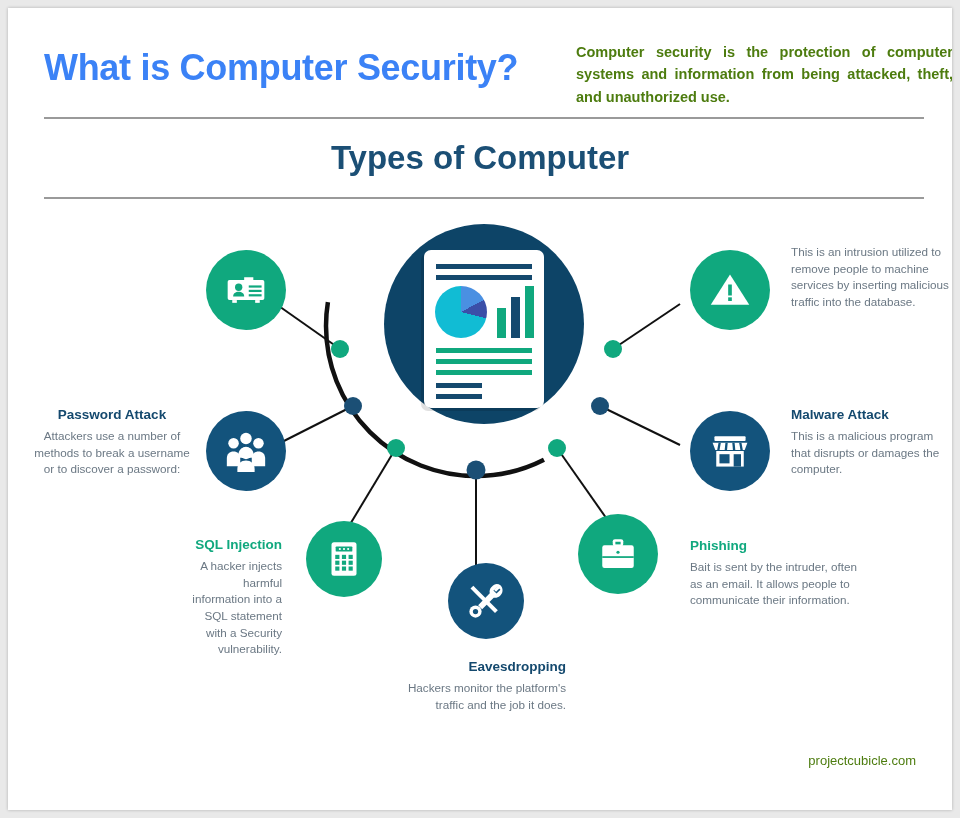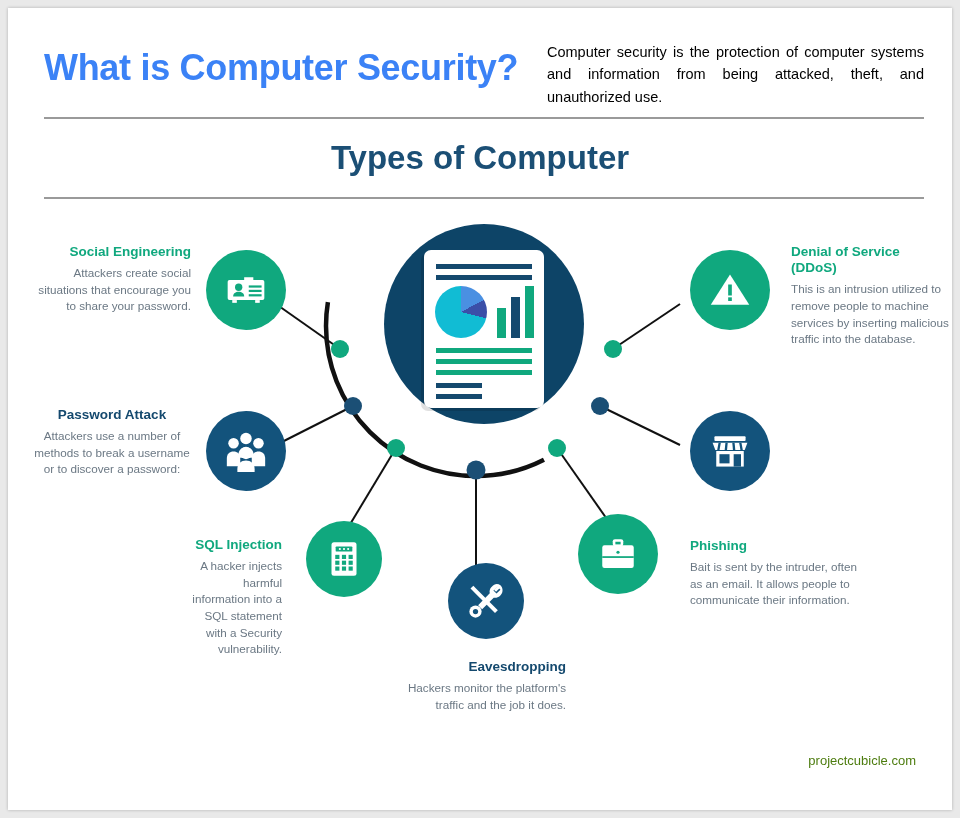--- a/index.html
+++ b/index.html
@@ -18,23 +18,24 @@
     overflow:hidden;
   }
 
   
   .hdr-title{
     position:absolute;left:36px;top:40px;width:500px;
     font-size:36px;font-weight:bold;color:#3b82f6;
     letter-spacing:-.3px;line-height:1.1;
   }
   .hdr-desc{
-    position:absolute;left:539px;top:33px;width:377px;
-    font-size:14.5px;color:#000000;line-height:1.55;
+    position:absolute;left:568px;top:33px;width:377px;
+    font-size:14.5px;color:#4d7c0f;line-height:1.55;
     text-align:justify;
+    font-weight:bold;
   }
   .rule{
     position:absolute;background:#9a9a9a;height:1.5px;
   }
   .rule-1{left:36px;top:109px;width:880px;}
   .rule-2{left:36px;top:189px;width:880px;}
 
   .types-title{
     position:absolute;left:0;top:131px;width:944px;
     text-align:center;
@@ -154,24 +155,20 @@
       <svg width="44" height="44" viewBox="0 0 48 48">
         <path fill="#fff" d="M6 13h16v-3h10v3h10a2 2 0 0 1 2 2v18a2 2 0 0 1-2 2H6a2 2 0 0 1-2-2V15a2 2 0 0 1 2-2z"></path>
         <circle cx="16" cy="21" r="4" fill="#10a87e"></circle>
         <path fill="#10a87e" d="M10 31c0-3.3 2.7-5 6-5s6 1.7 6 5z"></path>
         <rect x="27" y="19" width="14" height="2.4" fill="#10a87e"></rect>
         <rect x="27" y="23.8" width="14" height="2.4" fill="#10a87e"></rect>
         <rect x="27" y="28.6" width="14" height="2.4" fill="#10a87e"></rect>
         <rect x="9" y="35" width="5" height="3" fill="#fff"></rect>
         <rect x="34" y="35" width="5" height="3" fill="#fff"></rect>
       </svg>
-    </div>
-    <div class="blk ta-r h-green" style="left:30px;top:236px;width:153px;">
-      <h3>Social Engineering</h3>
-      <p>Attackers create social situations that encourage you to share your password.</p>
     </div>
 
     <div class="node navy" style="left:198px;top:403px;width:80px;height:80px;">
       <svg width="46" height="46" viewBox="0 0 48 48">
         <circle cx="24" cy="11" r="6" fill="#fff"></circle>
         <path fill="#fff" d="M16 28c0-5 3.6-8 8-8s8 3 8 8v3H16z"></path>
         <circle cx="11" cy="16" r="5.5" fill="#fff"></circle>
         <path fill="#fff" d="M4 32c0-5 3-7.6 7-7.6s7 2.6 7 7.6v8H4z"></path>
         <circle cx="37" cy="16" r="5.5" fill="#fff"></circle>
         <path fill="#fff" d="M30 32c0-5 3-7.6 7-7.6s7 2.6 7 7.6v8H30z"></path>
@@ -247,30 +244,33 @@
           <path d="M11.5 15 10 23h2.6l1.4-8z"></path>
           <path d="M19 15l-0.8 8h2.6l0.7-8z"></path>
           <path d="M26.5 15l0.7 8h2.6L29 15z"></path>
           <path d="M34 15l1.4 8H38l-1.5-8z"></path>
         </g>
         <rect x="9" y="24" width="30" height="17" fill="#fff"></rect>
         <rect x="12.5" y="27.5" width="11" height="10" fill="#13537c"></rect>
         <rect x="28" y="27.5" width="8" height="13.5" fill="#13537c"></rect>
       </svg>
     </div>
+    <div class="blk ta-l h-navy" style="left:783px;top:399px;width:160px;">
+      <h3>Malware Attack</h3>
+      <p>This is a malicious program that disrupts or damages the computer.</p>
+    </div>
 
     <div class="node green" style="left:682px;top:242px;width:80px;height:80px;">
       <svg width="44" height="44" viewBox="0 0 48 48">
         <path fill="#fff" d="M24 7 45 40H3z"></path>
         <rect x="22" y="18" width="4" height="12" fill="#10a87e"></rect>
         <rect x="22" y="32" width="4" height="4" fill="#10a87e"></rect>
       </svg>
     </div>
     <div class="blk ta-l h-green" style="left:783px;top:236px;width:158px;">
-      <h3>Denial of Service (DDoS)</h3>
       <p>This is an intrusion utilized to remove people to machine services by inserting malicious traffic into the database.</p>
     </div>
 
   </div>
 
   <div class="footer">projectcubicle.com</div>
 
 </div>
 
 </body></html>

